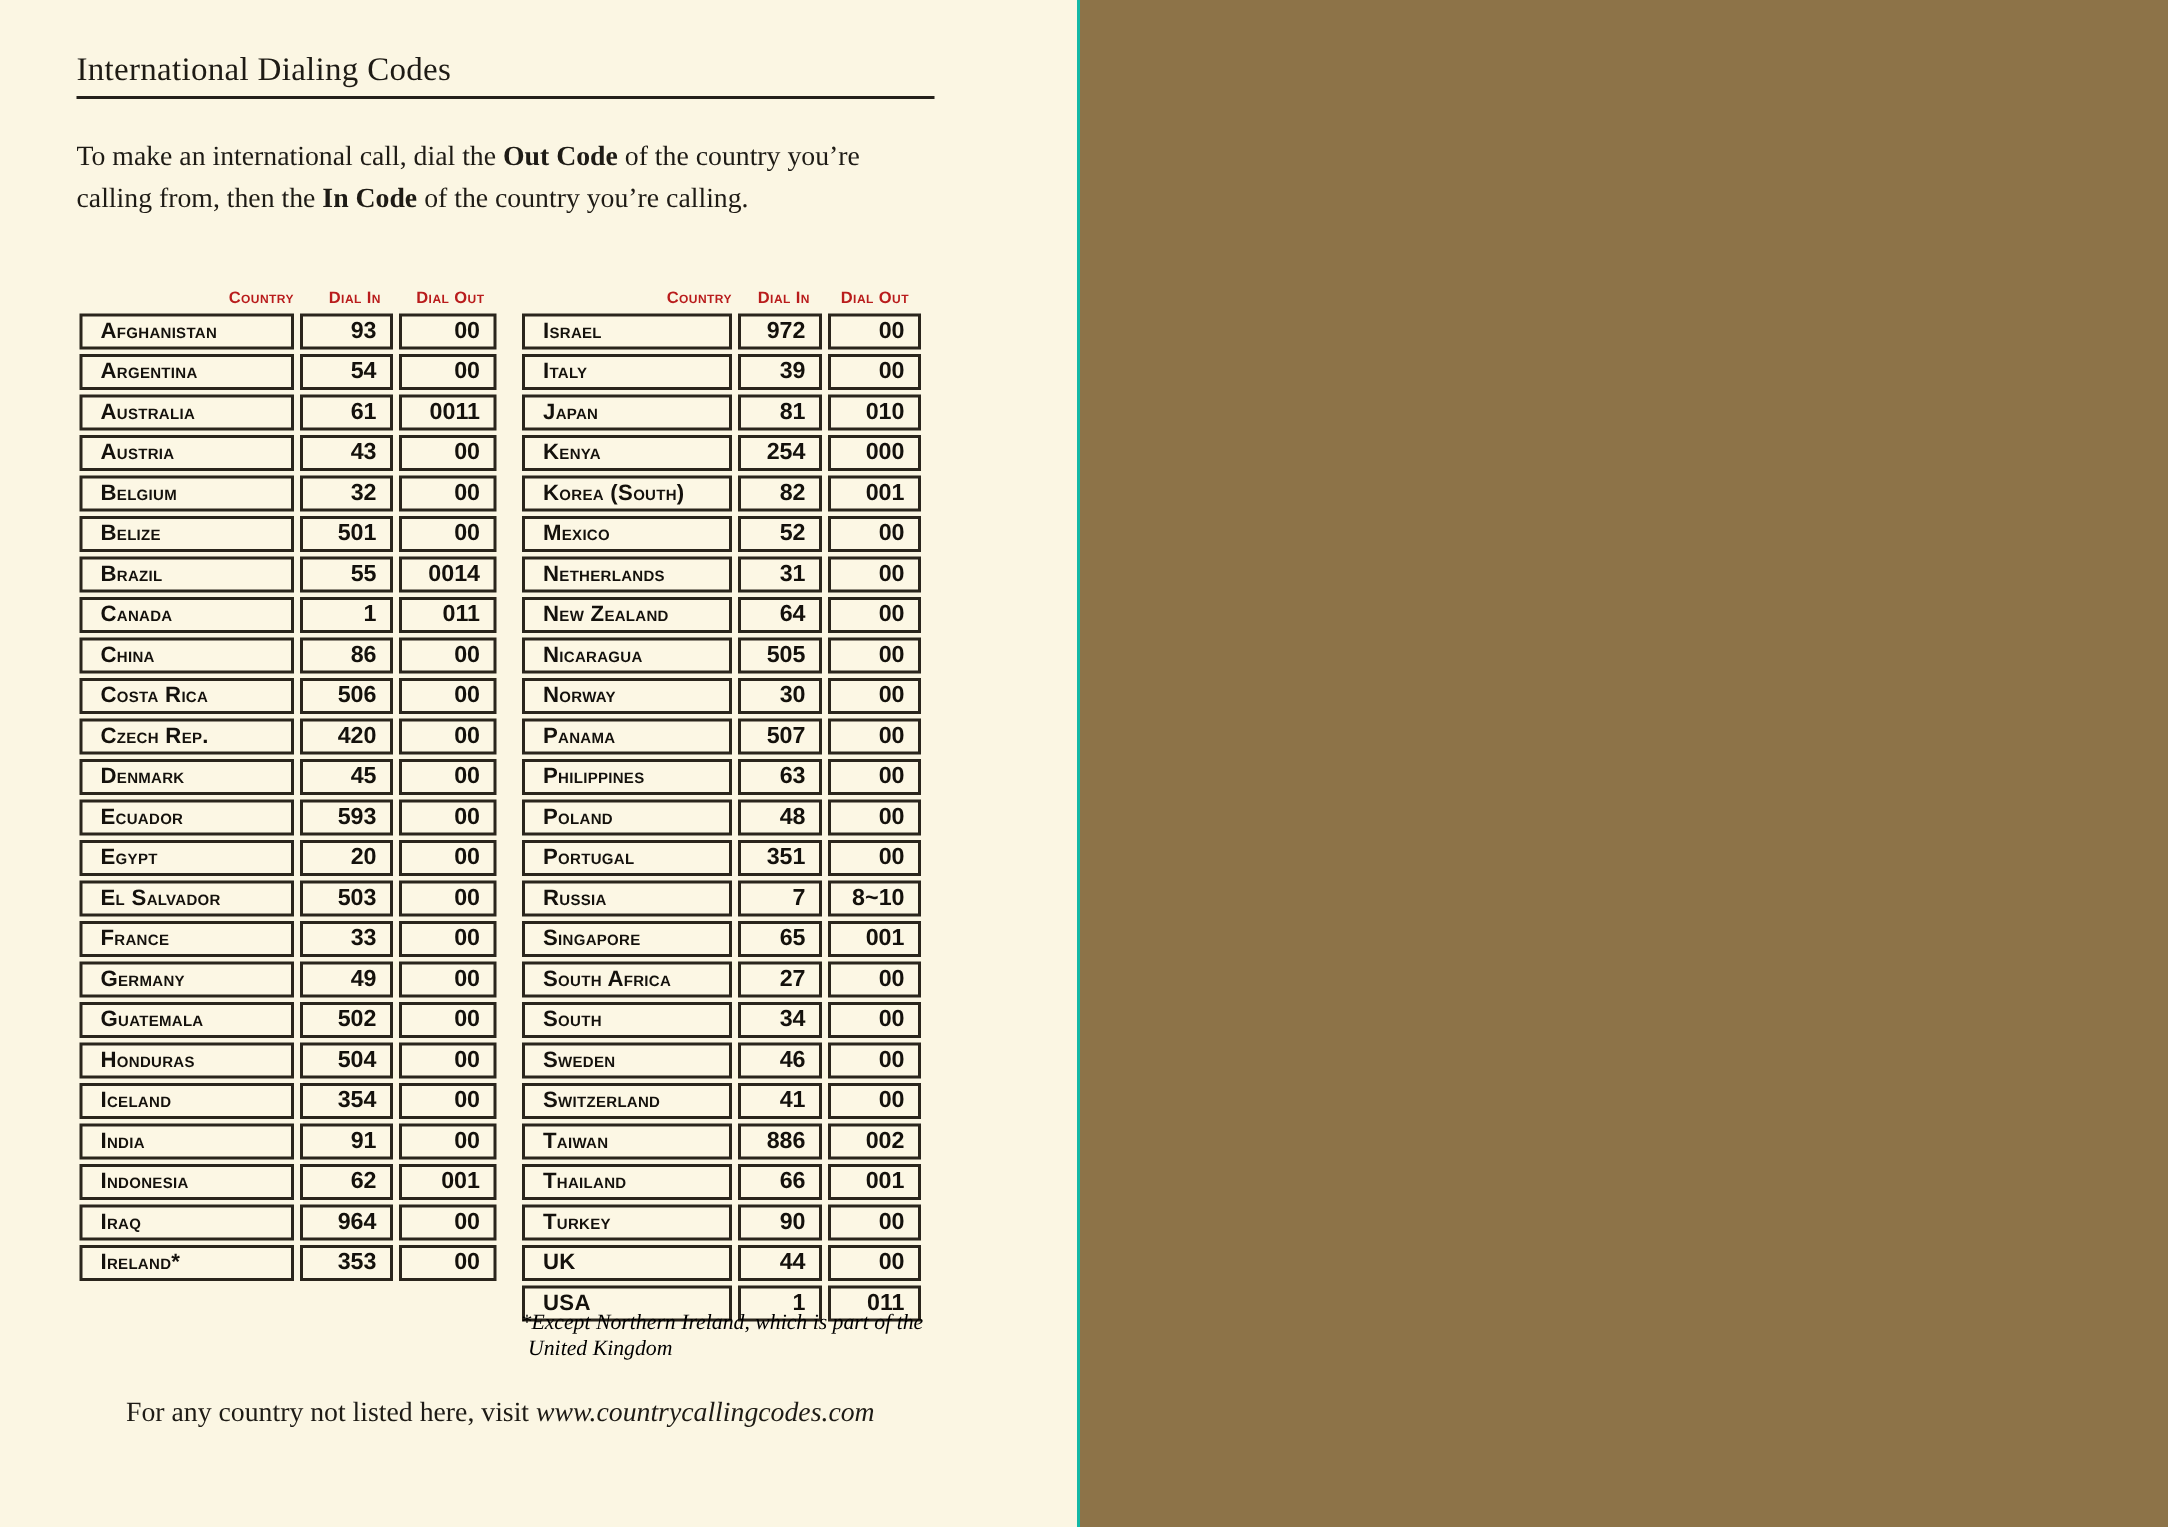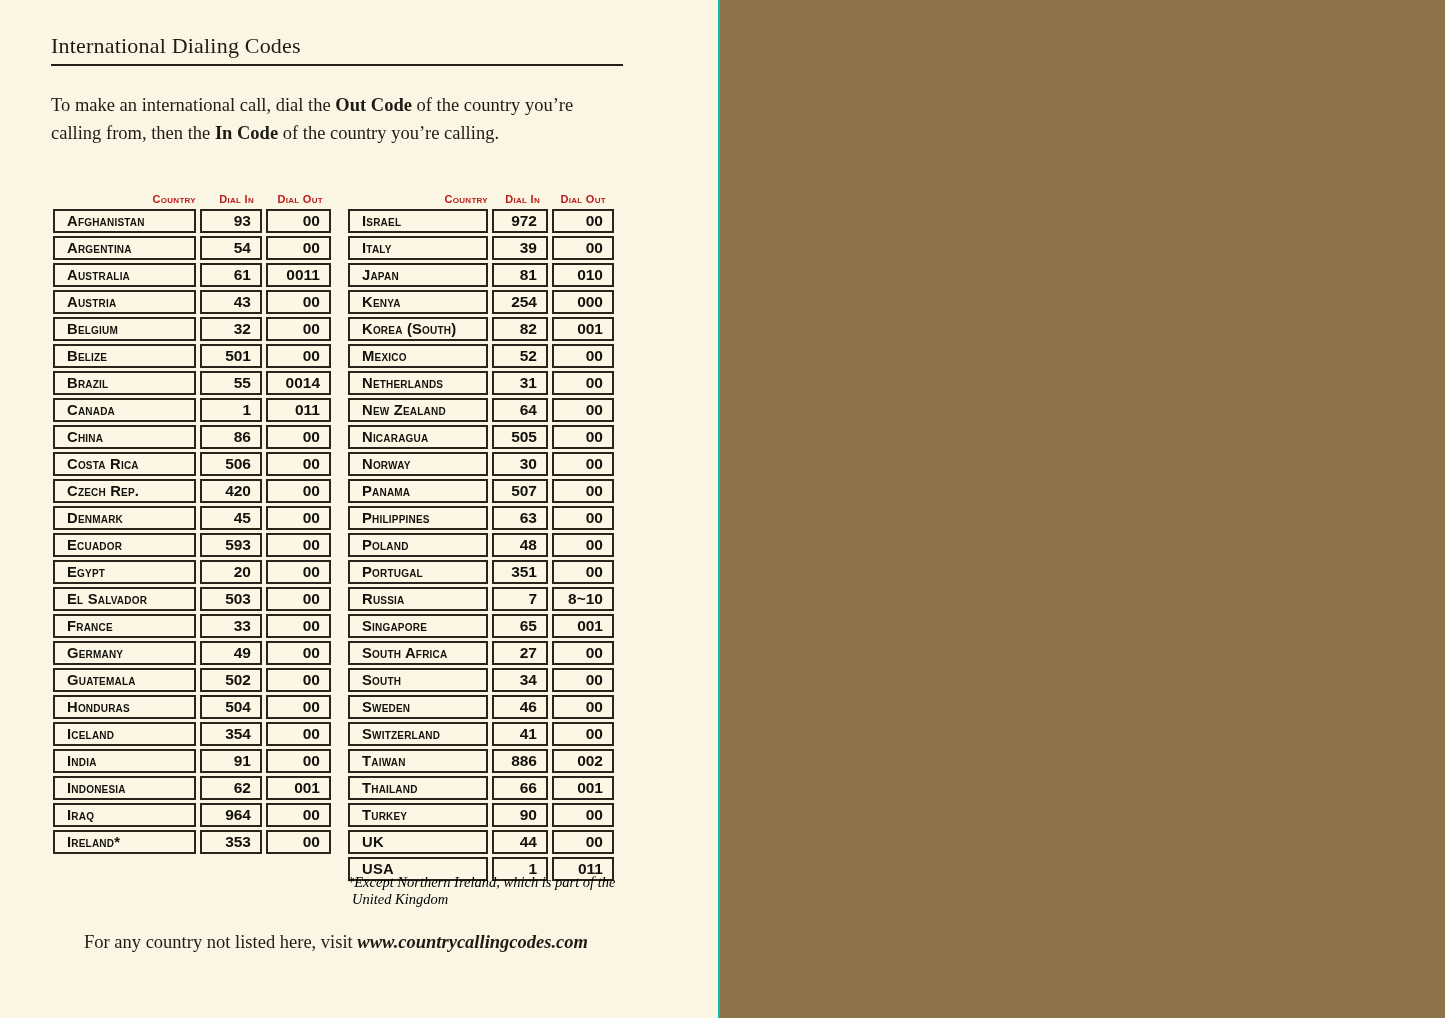--- a/index.html
+++ b/index.html
@@ -54,21 +54,21 @@
   .t-left td.c  { width:127px;margin-top:24px; } .t-left td.n1 { width:49px; } .t-left td.n2 { width:52px; }
   .t-right td.c { width:124px; } .t-right td.n1 { width:43px; } .t-right td.n2 { width:49px; }
   .footnote {
     position:absolute; left:347px; top:874px;
     font-style:italic; font-size:14.5px; line-height:16.5px; color:#000000;
   }
   .footnote .l2 { margin-left:5px; }
   .footer {
     position:absolute; left:84px; top:932px; font-size:18.5px;
   }
-  .footer .url { font-style:italic;font-weight:bold; }
+  .footer .url { font-style:italic; }
   .desk {
     position:absolute; left:722px; top:0; width:723px; height:1018px;
     background:#8d7348;
   }
 </style>
 </head>
 <body>
 
 <div class="page">
 

